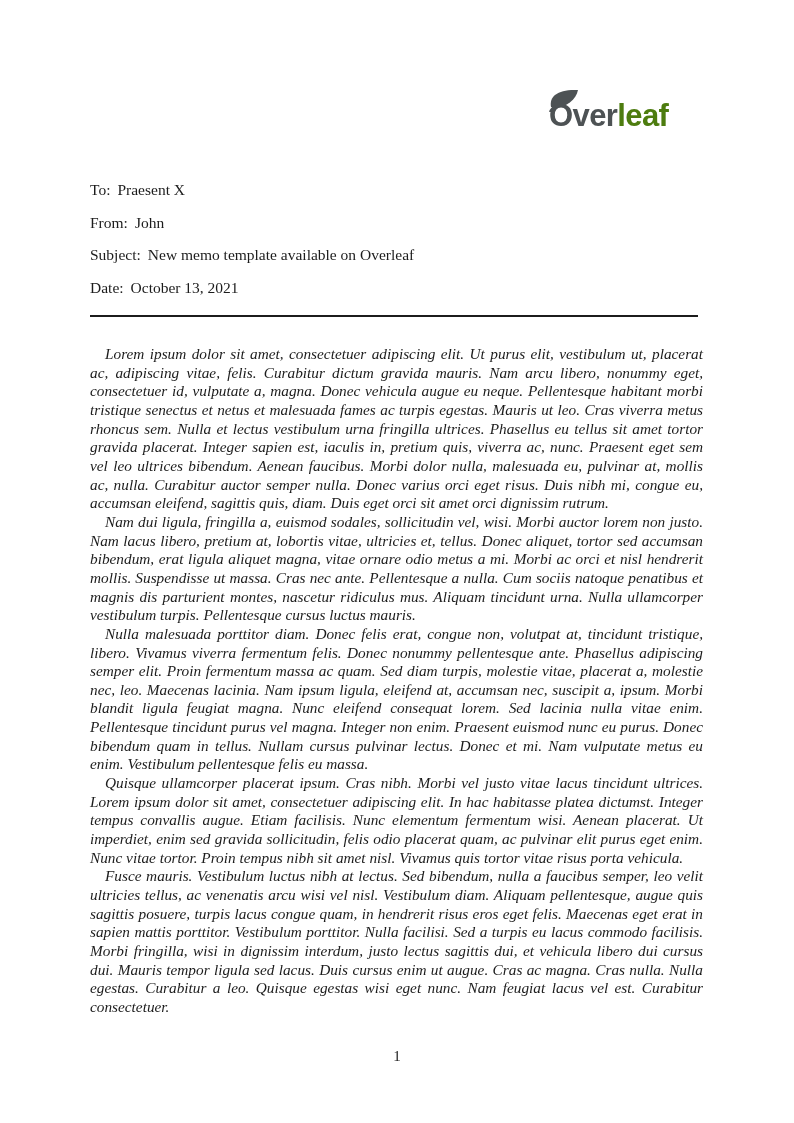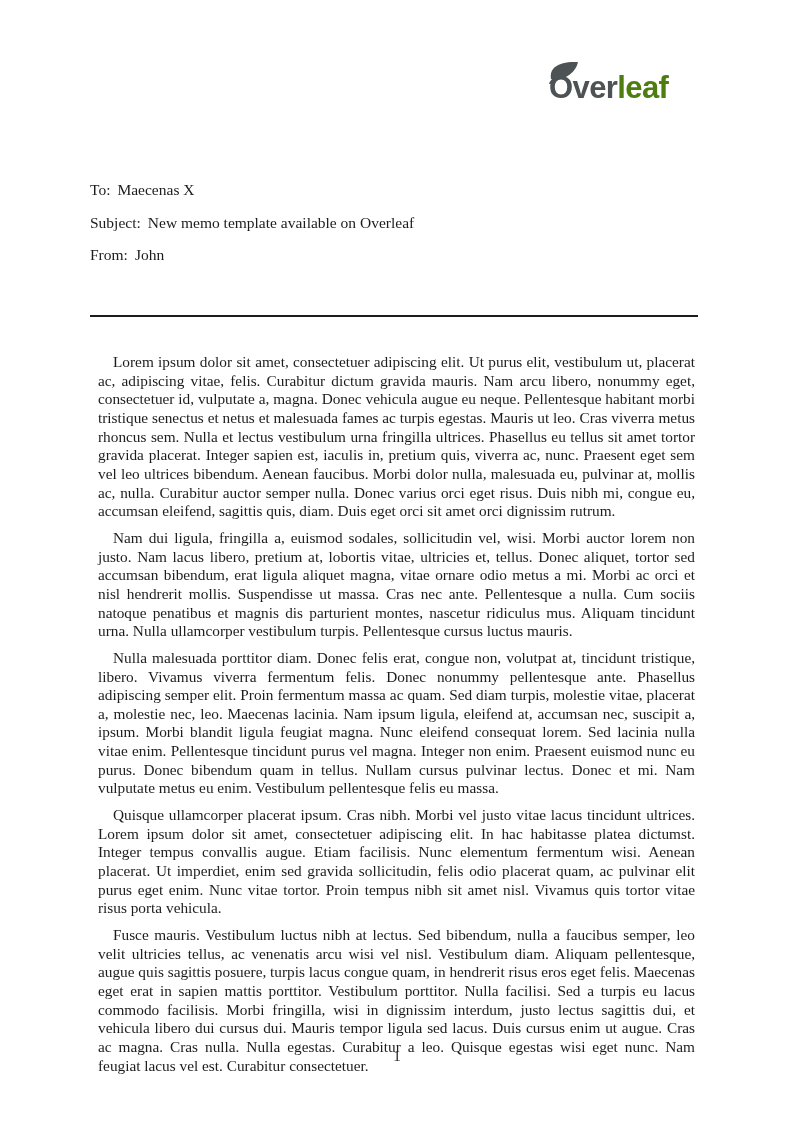--- a/index.html
+++ b/index.html
@@ -20,21 +20,21 @@
     left: 549px;
     font-family: "Liberation Sans", sans-serif;
     font-weight: bold;
     font-size: 31px;
     letter-spacing: -0.6px;
     line-height: 1;
     white-space: nowrap;
   }
   .logo-gray  { color: #4d5254; }
   .logo-green { color: #4d7c0f; }
-  .logo-o-wrap { position: relative; display: inline-block; }
+  .logo-o-wrap { position: relative; display: inline-block; margin-top: 28px; }
   .leaf-icon {
     position: absolute;
     top: -14px;
     left: -1px;
     pointer-events: none;
   }
 
   
   .memo-header {
     position: absolute;
@@ -59,21 +59,21 @@
   
   .body-text {
     position: absolute;
     left: 90px;
     top: 345px;
     width: 613px;
     text-align: justify;
     font-size: 15.3px;
     line-height: 18.65px;
   }
-  .body-text p { margin: 8px; text-indent: 15px; }
+  .body-text p { margin: 0; text-indent: 15px; font-style: italic; }
 
   
   .page-footer {
     position: absolute;
     top: 1048px;
     left: 0;
     width: 794px;
     text-align: center;
     font-size: 15px;
   }
@@ -90,27 +90,30 @@
           <path d="M3,19 C1,8 10,1 30,2 C28,13 16,21 3,19 Z" fill="#4d5254"></path>
           <path d="M7,18 C4,20 2.5,22 2,24" stroke="#4d5254" stroke-width="2" fill="none"></path>
         </svg>
       </span>
       <span class="logo-gray">Over</span>
     </span><span class="logo-green">leaf</span>
   </div>
 
   <div class="memo-header">
     <div class="memo-row">
-      <span class="memo-label">To:</span><span>Maecenas X</span>
+      <span class="memo-label">To:</span><span>Praesent X</span>
+    </div>
+    <div class="memo-row">
+      <span class="memo-label">From:</span><span>John</span>
     </div>
     <div class="memo-row">
       <span class="memo-label">Subject:</span><span>New memo template available on Overleaf</span>
     </div>
     <div class="memo-row">
-      <span class="memo-label">From:</span><span>John</span>
+      <span class="memo-label">Date:</span><span>October 13, 2021</span>
     </div>
   </div>
 
   <div class="divider"></div>
 
   <div class="body-text">
     <p>Lorem ipsum dolor sit amet, consectetuer adipiscing elit. Ut purus elit, vestibulum ut, placerat ac, adipiscing vitae, felis. Curabitur dictum gravida mauris. Nam arcu libero, nonummy eget, consectetuer id, vulputate a, magna. Donec vehicula augue eu neque. Pellentesque habitant morbi tristique senectus et netus et malesuada fames ac turpis egestas. Mauris ut leo. Cras viverra metus rhoncus sem. Nulla et lectus vestibulum urna fringilla ultrices. Phasellus eu tellus sit amet tortor gravida placerat. Integer sapien est, iaculis in, pretium quis, viverra ac, nunc. Praesent eget sem vel leo ultrices bibendum. Aenean faucibus. Morbi dolor nulla, malesuada eu, pulvinar at, mollis ac, nulla. Curabitur auctor semper nulla. Donec varius orci eget risus. Duis nibh mi, congue eu, accumsan eleifend, sagittis quis, diam. Duis eget orci sit amet orci dignissim rutrum.</p>
     <p>Nam dui ligula, fringilla a, euismod sodales, sollicitudin vel, wisi. Morbi auctor lorem non justo. Nam lacus libero, pretium at, lobortis vitae, ultricies et, tellus. Donec aliquet, tortor sed accumsan bibendum, erat ligula aliquet magna, vitae ornare odio metus a mi. Morbi ac orci et nisl hendrerit mollis. Suspendisse ut massa. Cras nec ante. Pellentesque a nulla. Cum sociis natoque penatibus et magnis dis parturient montes, nascetur ridiculus mus. Aliquam tincidunt urna. Nulla ullamcorper vestibulum turpis. Pellentesque cursus luctus mauris.</p>
     <p>Nulla malesuada porttitor diam. Donec felis erat, congue non, volutpat at, tincidunt tristique, libero. Vivamus viverra fermentum felis. Donec nonummy pellentesque ante. Phasellus adipiscing semper elit. Proin fermentum massa ac quam. Sed diam turpis, molestie vitae, placerat a, molestie nec, leo. Maecenas lacinia. Nam ipsum ligula, eleifend at, accumsan nec, suscipit a, ipsum. Morbi blandit ligula feugiat magna. Nunc eleifend consequat lorem. Sed lacinia nulla vitae enim. Pellentesque tincidunt purus vel magna. Integer non enim. Praesent euismod nunc eu purus. Donec bibendum quam in tellus. Nullam cursus pulvinar lectus. Donec et mi. Nam vulputate metus eu enim. Vestibulum pellentesque felis eu massa.</p>
     <p>Quisque ullamcorper placerat ipsum. Cras nibh. Morbi vel justo vitae lacus tincidunt ultrices. Lorem ipsum dolor sit amet, consectetuer adipiscing elit. In hac habitasse platea dictumst. Integer tempus convallis augue. Etiam facilisis. Nunc elementum fermentum wisi. Aenean placerat. Ut imperdiet, enim sed gravida sollicitudin, felis odio placerat quam, ac pulvinar elit purus eget enim. Nunc vitae tortor. Proin tempus nibh sit amet nisl. Vivamus quis tortor vitae risus porta vehicula.</p>

